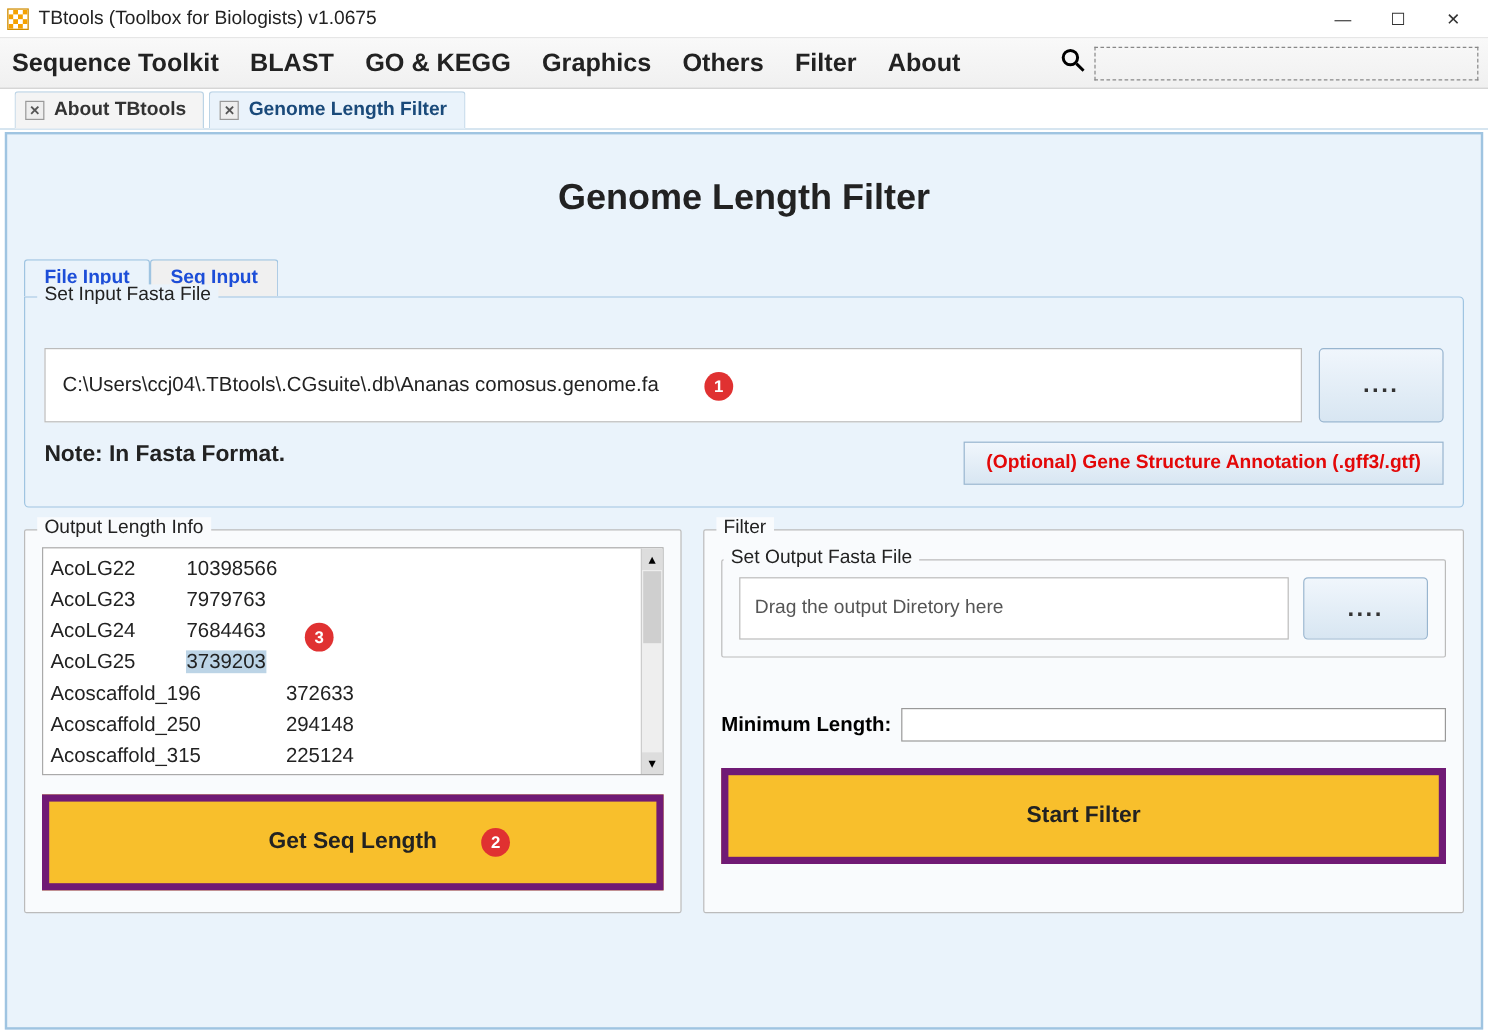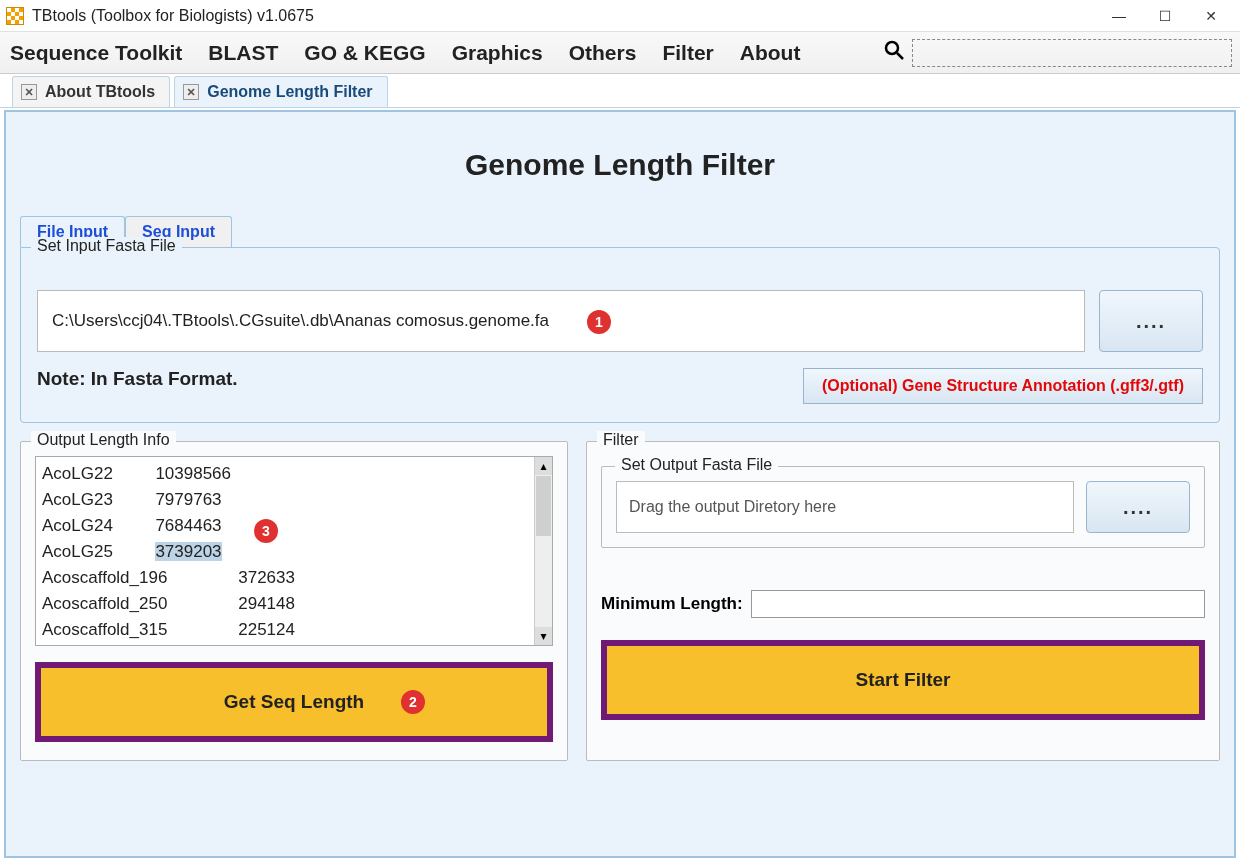--- a/index.html
+++ b/index.html
@@ -46,21 +46,21 @@
   .outlist { flex:1; overflow:hidden; font-size:17px; color:#222; padding:4px 6px; line-height:26px; font-family:Arial, sans-serif;}
   .outlist .row { white-space:pre;}
   .outlist .hl { background:#bcd4e6;}
   .scrollbar { width:18px; background:#eee; border-left:1px solid #ccc; display:flex; flex-direction:column;}
   .scrollbar .arrow { height:18px; background:#ddd; text-align:center; font-size:12px; line-height:18px;}
   .scrollbar .thumb { flex:0 0 60px; background:#cfcfcf; margin:1px;}
   .scrollbar .track { flex:1;}
   .big-yellow-btn { margin-top:16px; height:80px; background:#f8bf2c; border:6px solid #701a75; display:flex; align-items:center; justify-content:center; font-size:19px; font-weight:bold; color:#222; position:relative;}
   
   .sub-fieldset { border:1px solid #bbb; border-radius:2px; padding:14px; position:relative; margin-top:10px;}
-  .sub-fieldset > .legend { position:absolute; top:-11px; left:13px; background:#f9fbfd; padding:0 6px; font-size:16px; color:#222;}
+  .sub-fieldset > .legend { position:absolute; top:-11px; left:1px; background:#f9fbfd; padding:0 6px; font-size:16px; color:#222;}
   .filter-input-row { display:flex; gap:12px;}
   .filter-input { flex:1; border:1px solid #bbb; background:#fff; padding:16px 12px; font-size:16px; color:#555;}
   .minlen-row { display:flex; align-items:center; gap:8px; margin-top:42px;}
   .minlen-label { font-size:17px; font-weight:bold;}
   .minlen-input { flex:1; height:28px; border:1px solid #999; background:#fff;}
   
   .badge { position:absolute; width:24px; height:24px; border-radius:50%; background:#e03131; color:#fff; font-size:14px; font-weight:bold; display:flex; align-items:center; justify-content:center;}
 </style>
 </head>
 <body>

